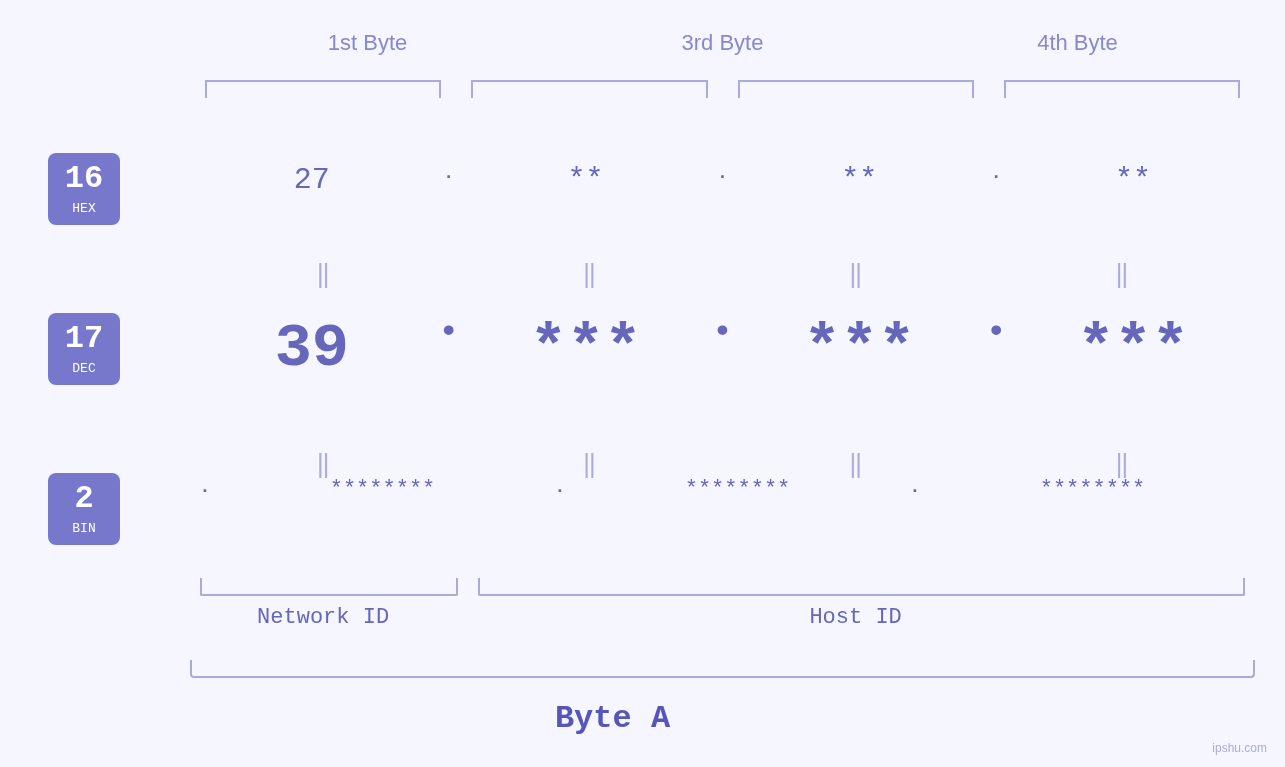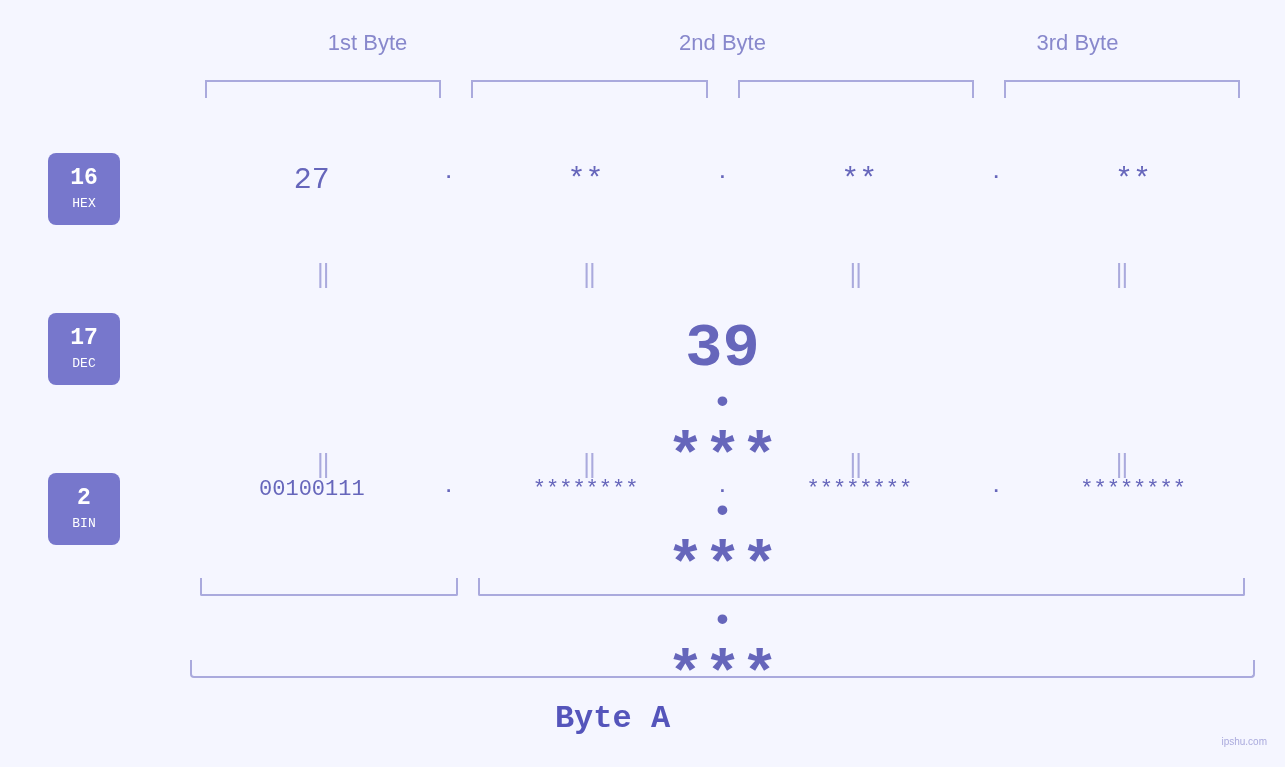--- a/index.html
+++ b/index.html
@@ -44,21 +44,21 @@
       background: #7777cc;
       border-radius: 8px;
       display: flex;
       flex-direction: column;
       align-items: center;
       justify-content: center;
       color: white;
     }
 
     .badge-num {
-      font-size: 23px;
+      font-size: 32px;
       font-weight: bold;
       line-height: 1;
     }
 
     .badge-label {
       font-size: 13px;
       margin-top: 6px;
     }
 
     .badge-hex { top: 153px; }
@@ -67,21 +67,21 @@
 
     
     .data-row {
       display: flex;
       position: absolute;
       left: 190px;
       right: 30px;
     }
 
     .hex-row { top: 163px; }
-    .dec-row { top: 313px; flex-direction: column; }
+    .dec-row { top: 313px; }
     .bin-row { top: 477px; }
 
     .cell {
       flex: 1;
       text-align: center;
       color: #6666bb;
     }
 
     .dot {
       color: #6666bb;
@@ -188,24 +188,24 @@
       right: 60px;
       text-align: center;
       color: #5555bb;
       font-size: 32px;
       font-weight: bold;
     }
 
     
     .watermark {
       position: absolute;
-      bottom: 20px;
+      bottom: 12px;
       right: 18px;
       color: #aaaadd;
-      font-size: 10px;
+      font-size: 12px;
       font-family: Arial, sans-serif;
     }
 
     
     .top-brackets {
       position: absolute;
       top: 80px;
       left: 190px;
       right: 30px;
       display: flex;
@@ -219,22 +219,22 @@
       border-bottom: none;
     }
   </style>
 </head>
 <body>
 
 <div class="container">
 
   <div class="byte-headers">
     <div class="byte-header">1st Byte</div>
-    <div class="byte-header">2nd Byte</div>
     <div class="byte-header">3rd Byte</div>
+    <div class="byte-header">4th Byte</div>
   </div>
 
   <div class="top-brackets">
     <div class="top-bracket-item"></div>
     <div class="top-bracket-item"></div>
     <div class="top-bracket-item"></div>
     <div class="top-bracket-item"></div>
   </div>
 
   <div class="badge badge-hex">
@@ -280,34 +280,37 @@
     <div class="eq-cell">‖</div>
     <div class="eq-cell">‖</div>
   </div>
 
   <div class="badge badge-bin">
     <span class="badge-num">2</span>
     <span class="badge-label">BIN</span>
   </div>
 
   <div class="data-row bin-row">
-    <div class="cell">00100111</div>
     <div class="dot">.</div>
     <div class="cell">********</div>
     <div class="dot">.</div>
     <div class="cell">********</div>
     <div class="dot">.</div>
     <div class="cell">********</div>
   </div>
 
   <div class="bottom-bracket-row">
     <div class="bottom-bracket-network"></div>
     <div class="bottom-bracket-host"></div>
   </div>
 
+  <div class="section-labels">
+    <div class="network-label">Network ID</div>
+    <div class="host-label">Host ID</div>
+  </div>
 
   <div class="class-bracket-row"></div>
 
   <div class="class-label">Byte A</div>
 
   <div class="watermark">ipshu.com</div>
 
 </div>
 
 </body></html>

